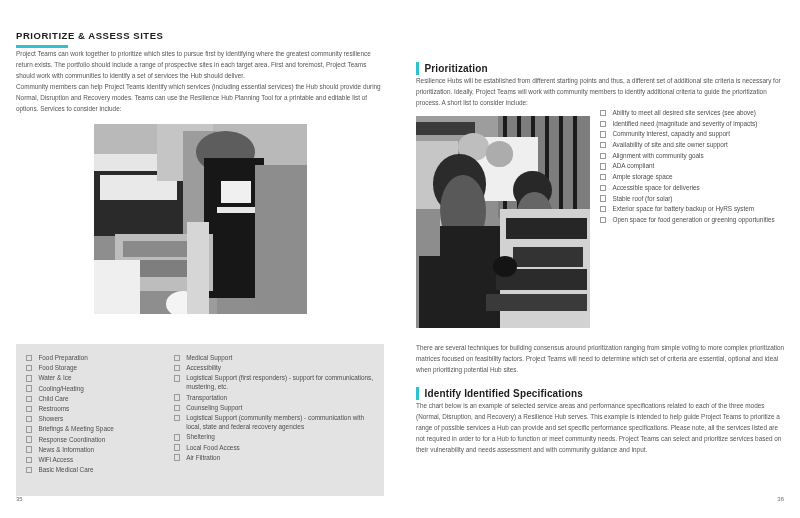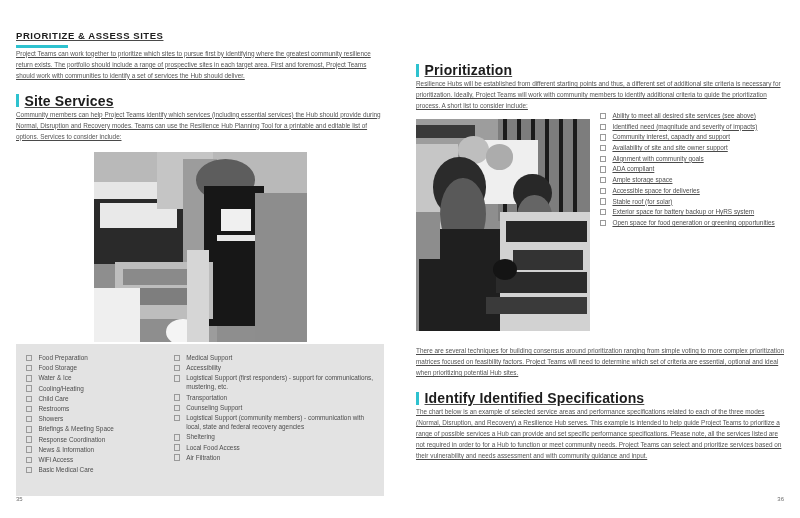--- a/index.html
+++ b/index.html
@@ -21,21 +21,20 @@
     height: 518px;
     background: #ffffff;
     display: flex;
   }
   .page {
     position: relative;
     width: 400px;
     height: 518px;
     background: #ffffff;
     box-sizing: border-box;
-    text-decoration: underline;
   }
   .page-left  { padding: 0 16px; }
   .page-right { padding: 0 16px; }
 
   
   .doc-title {
     margin: 30px 0 0 0;
     font-size: 9.5px;
     font-weight: bold;
     letter-spacing: 0.55px;
@@ -56,21 +55,21 @@
     margin: 0;
   }
   .subhead .bar {
     width: 2.5px;
     height: 13px;
     background: #2ec2cf;
     margin-right: 6px;
     flex: 0 0 auto;
   }
   .subhead .txt {
-    font-size: 14px;
+    font-size: 10px;
     font-weight: bold;
     color: #1c1c1c;
     letter-spacing: 0.15px;
   }
 
   
   p.body {
     margin: 0;
     font-size: 6.4px;
     line-height: 1.72;
@@ -165,24 +164,20 @@
 
 <div class="spread">
 
   <div class="page page-left">
 
     <h1 class="doc-title">PRIORITIZE &amp; ASSESS SITES</h1>
     <div class="title-rule"></div>
 
     <p class="body mt14">Project Teams can work together to prioritize which sites to pursue first by identifying where the greatest community resilience return exists. The portfolio should include a range of prospective sites in each target area. First and foremost, Project Teams should work with communities to identify a set of services the Hub should deliver.</p>
 
-    <div class="subhead mt12">
-      <span class="bar"></span>
-      <span class="txt">Site Services</span>
-    </div>
 
     <p class="body mt8">Community members can help Project Teams identify which services (including essential services) the Hub should provide during Normal, Disruption and Recovery modes. Teams can use the Resilience Hub Planning Tool for a printable and editable list of options. Services to consider include:</p>
 
     <div class="photo photo-left">
       <div class="band" style="left:0;top:0;width:100%;height:22%;background:#b9b9b9;"></div>
       <div class="band" style="left:0;top:16%;width:46%;height:9%;background:#e6e6e6;"></div>
       <div class="band" style="left:0;top:25%;width:52%;height:34%;background:#2a2a2a;"></div>
       <div class="band" style="left:3%;top:27%;width:36%;height:13%;background:#e9e9e9;"></div>
       <div class="band" style="left:30%;top:0;width:26%;height:30%;background:#c9c4bd;"></div>
       <div class="band" style="left:42%;top:4%;width:16%;height:96%;background:#9c9c9c;"></div>

